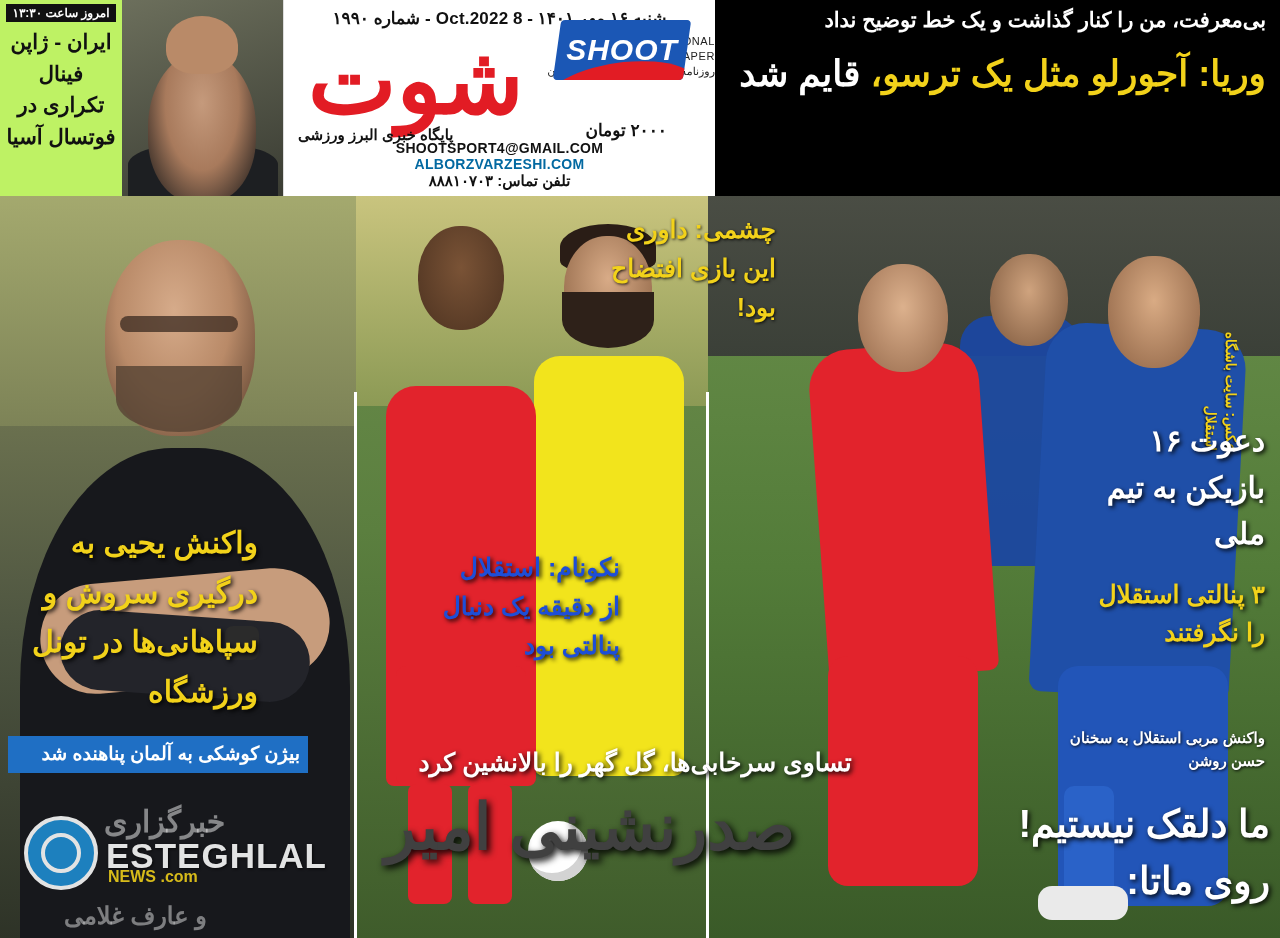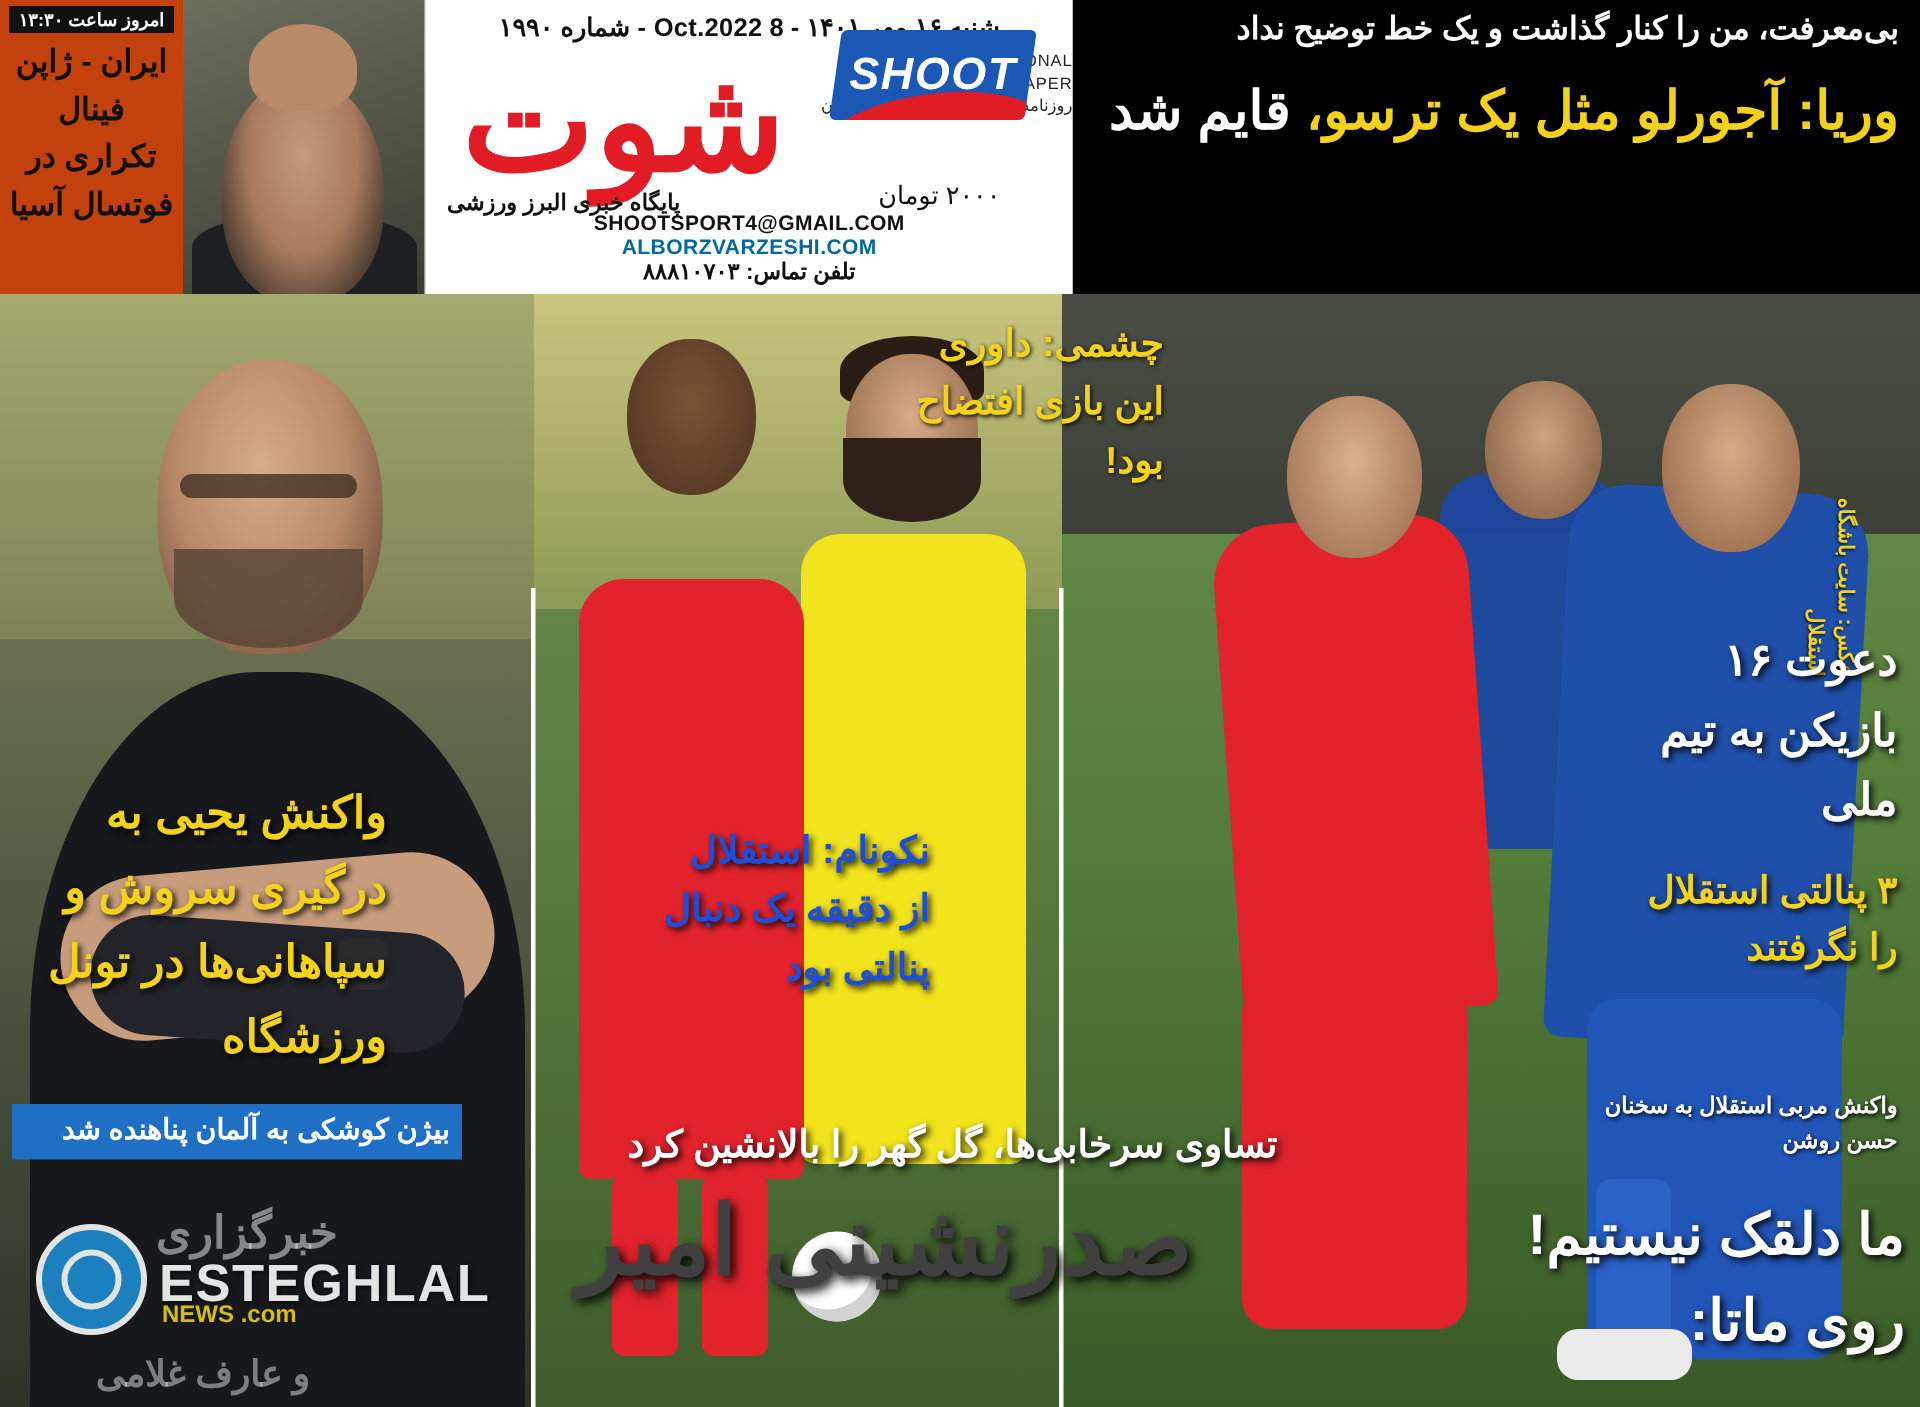--- a/index.html
+++ b/index.html
@@ -86,39 +86,39 @@
     border-radius: 50%/100% 100% 0 0;
     transform: rotate(-6deg);
   }
   .logo-fa {
     position: absolute; top: 34px; left: 24px;
     font-size: 94px; font-weight: bold; color: #e21c24;
     line-height: 1; direction: rtl;
   }
   .price-tag {
     position: absolute; top: 120px; right: 48px;
-    font-size: 17px; color: #111; font-weight: normal;
+    font-size: 17px; color: #111; font-weight: bold;
   }
   .site-line {
     position: absolute; top: 126px; left: 14px;
     font-size: 15px; color: #111; font-weight: bold; direction: rtl;
   }
   .contact-block {
     position: absolute; bottom: 6px; left: 0; right: 0;
     text-align: center; direction: ltr;
   }
   .contact-block .mail { font-size: 14px; color: #111; font-weight: bold; letter-spacing: .3px; }
   .contact-block .web { font-size: 14px; color: #0369a1; font-weight: bold; letter-spacing: .3px; }
   .contact-block .tel { font-size: 15px; color: #111; font-weight: bold; direction: rtl; }
 
   
   .left-col {
     position: absolute; top: 0; left: 0;
     width: 122px; height: 232px;
-    background: #c2410c;
+    background: #bef264;
     padding: 4px 6px;
     text-align: center;
     direction: rtl;
   }
   .left-col .time-bar {
     background: #111; color: #fff;
     font-size: 12px; font-weight: bold;
     padding: 2px 2px; margin-bottom: 4px;
     white-space: nowrap;
   }

